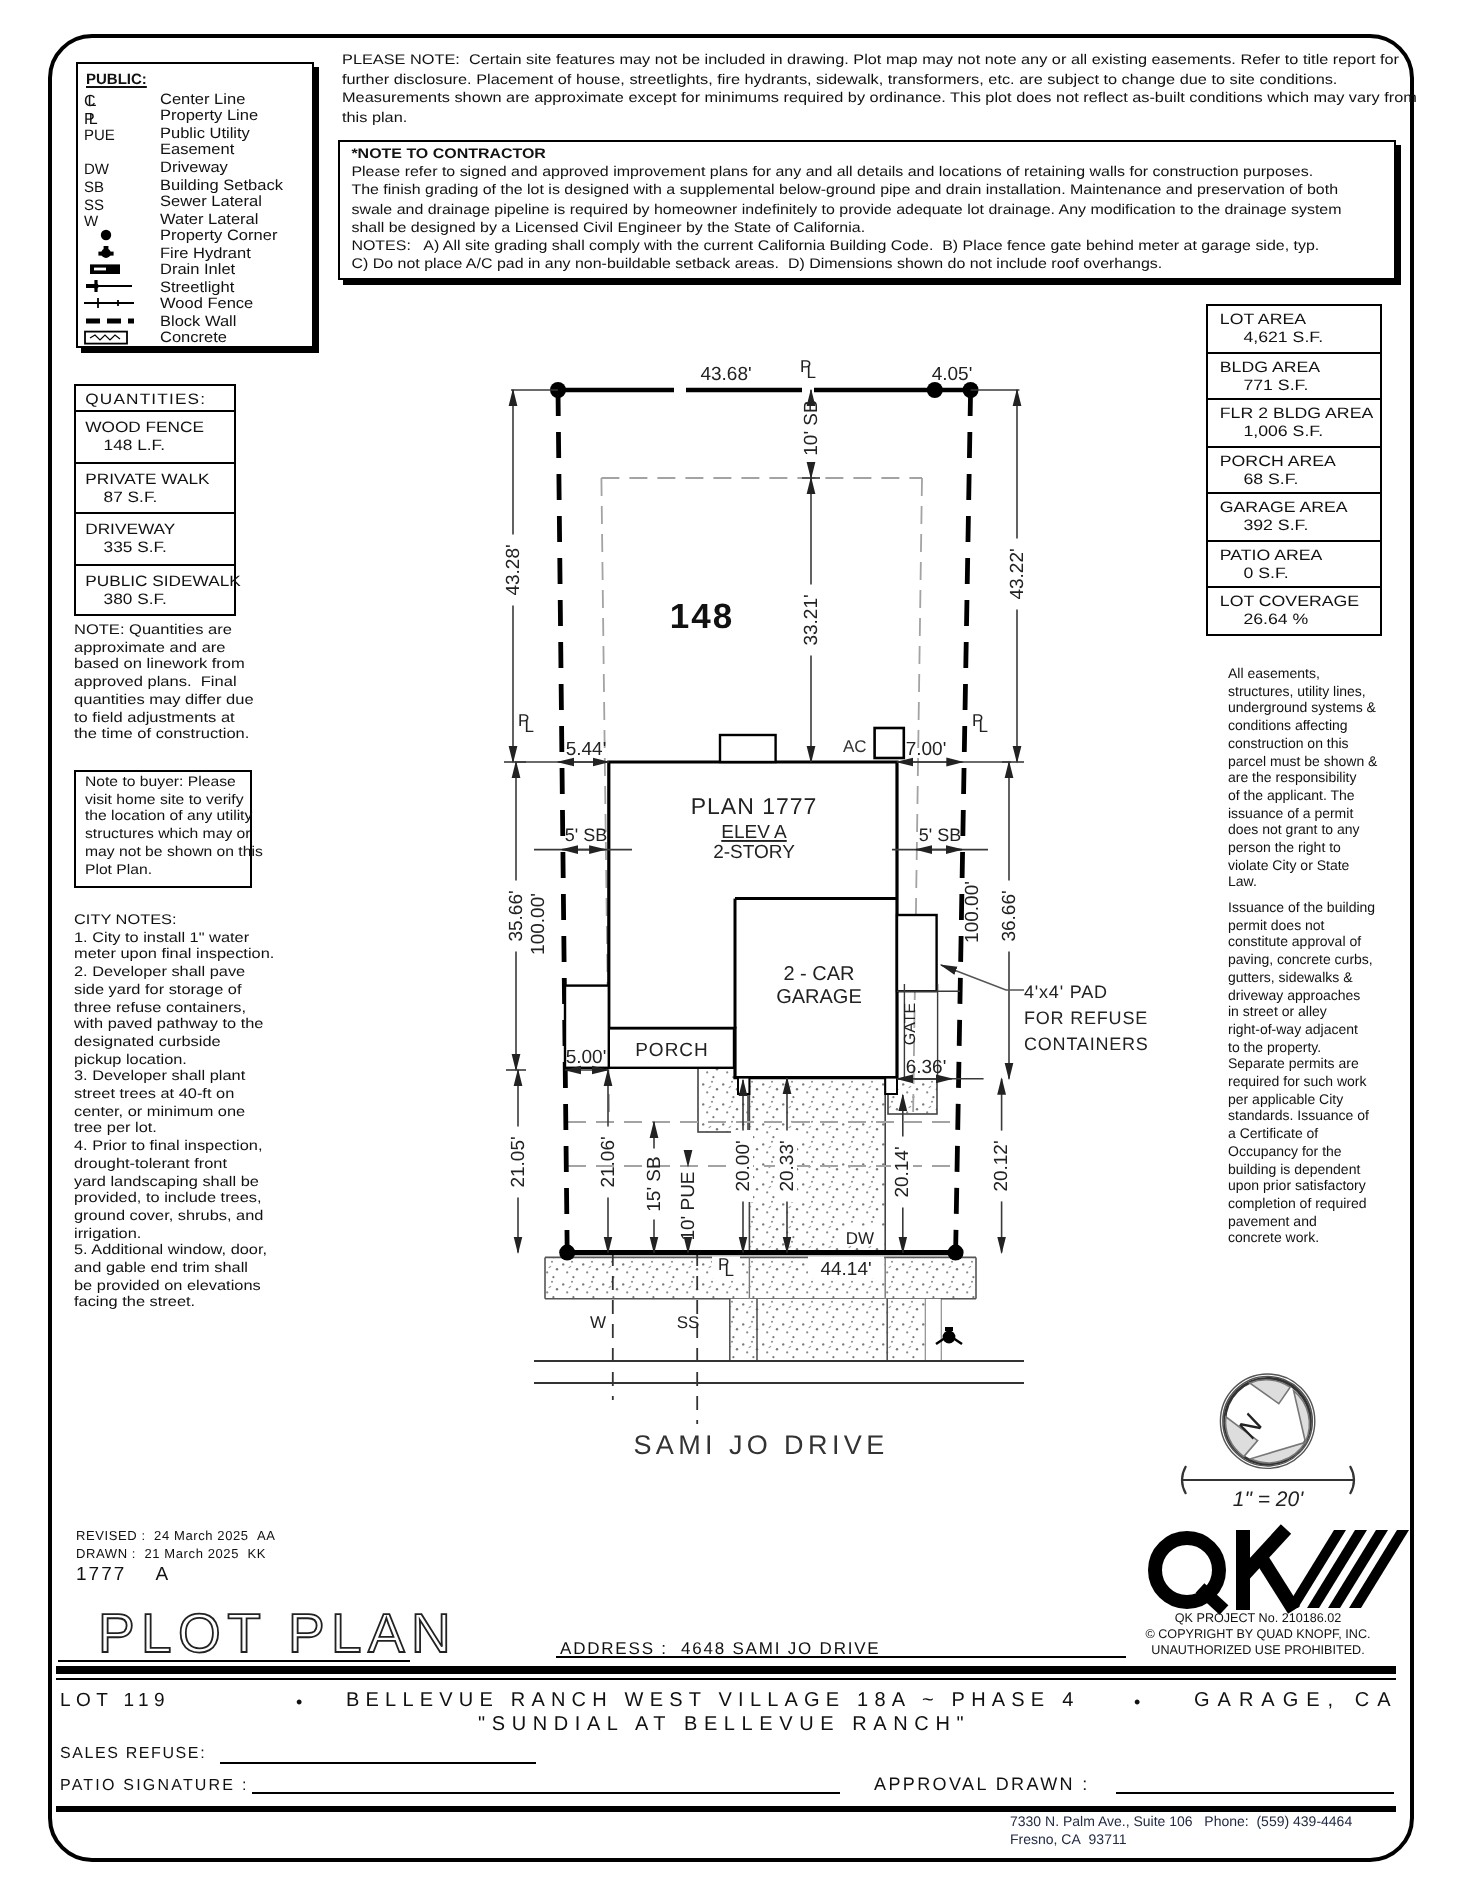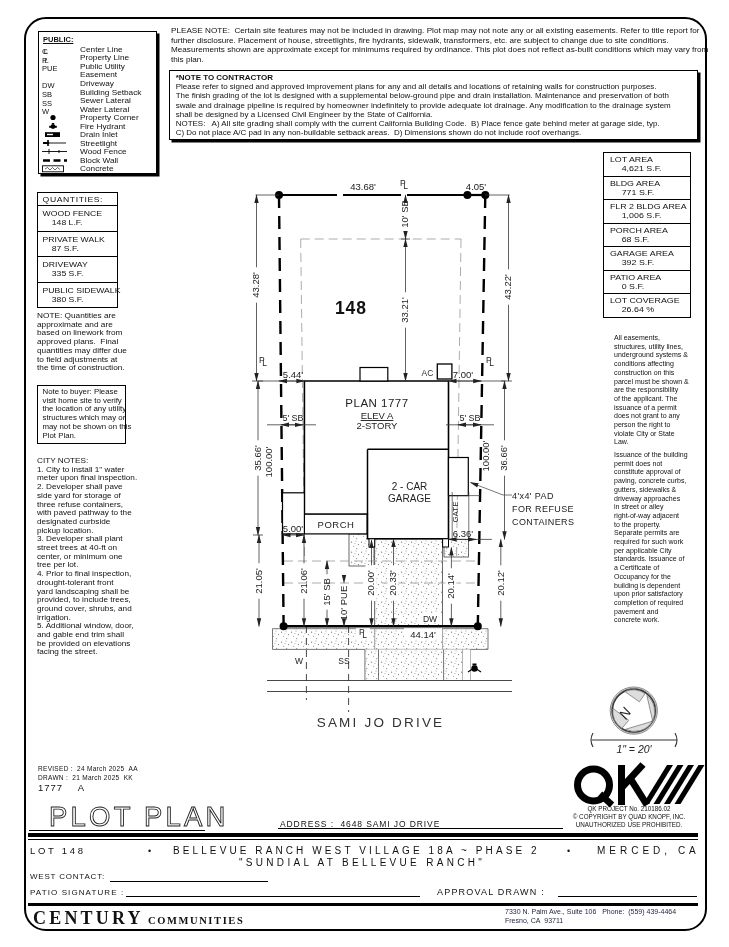--- a/index.html
+++ b/index.html
@@ -430,28 +430,27 @@
 <text x="629" y="827" font-size="6.3" fill="#111" text-anchor="middle">UNAUTHORIZED USE PROHIBITED.</text>
   </svg>
   <div class="abs" style="left:38px;top:764px;font-size:6.5px;line-height:9px;letter-spacing:0.3px;">REVISED :&nbsp;&nbsp;24 March 2025&nbsp;&nbsp;AA<br>DRAWN :&nbsp;&nbsp;21 March 2025&nbsp;&nbsp;KK</div>
   <div class="abs" style="left:38px;top:782px;font-size:9.5px;letter-spacing:1px;">1777&nbsp;&nbsp;&nbsp;&nbsp;A</div>
   <div class="abs" style="left:29px;top:801px;font-size:27.5px;letter-spacing:3.2px;color:transparent;margin-left:20px;-webkit-text-stroke:0.9px #222;">PLOT PLAN</div>
   <div class="abs" style="left:29px;top:830px;width:176px;border-top:1px solid #000;"></div>
   <div class="abs" style="left:280px;top:819px;font-size:8.5px;letter-spacing:0.9px;">ADDRESS :&nbsp;&nbsp;4648 SAMI JO DRIVE</div>
   <div class="abs" style="left:278px;top:828px;width:285px;border-top:1px solid #000;"></div>
   <div class="abs" style="left:28px;top:833px;width:670px;height:3.5px;background:#000;"></div>
   <div class="abs" style="left:28px;top:839px;width:670px;border-top:1.2px solid #000;"></div>
-  <div class="abs" style="left:30px;top:845px;font-size:9.5px;letter-spacing:2.7px;">LOT 148</div>
+  <div class="abs" style="left:30px;top:845px;font-size:9.5px;letter-spacing:2.7px;">LOT 119</div>
   <div class="abs" style="left:148px;top:846px;font-size:9px;">•</div>
-  <div class="abs" style="left:173px;top:845px;font-size:10px;letter-spacing:3.1px;">BELLEVUE RANCH WEST VILLAGE 18A ~ PHASE 2</div>
+  <div class="abs" style="left:173px;top:845px;font-size:10px;letter-spacing:3.1px;">BELLEVUE RANCH WEST VILLAGE 18A ~ PHASE 4</div>
   <div class="abs" style="left:567px;top:846px;font-size:9px;">•</div>
-  <div class="abs" style="left:597px;top:845px;font-size:10px;letter-spacing:4px;">MERCED, CA</div>
+  <div class="abs" style="left:597px;top:845px;font-size:10px;letter-spacing:4px;">GARAGE, CA</div>
   <div class="abs" style="left:239px;top:857px;font-size:10px;letter-spacing:3.3px;">"SUNDIAL AT BELLEVUE RANCH"</div>
-  <div class="abs" style="left:30px;top:872px;font-size:8px;letter-spacing:0.8px;">WEST CONTACT:</div>
+  <div class="abs" style="left:30px;top:872px;font-size:8px;letter-spacing:0.8px;">SALES REFUSE:</div>
   <div class="abs" style="left:110px;top:881px;width:158px;border-top:1px solid #000;"></div>
   <div class="abs" style="left:30px;top:888px;font-size:8px;letter-spacing:1.1px;">PATIO SIGNATURE :</div>
   <div class="abs" style="left:126px;top:896px;width:294px;border-top:1px solid #000;"></div>
   <div class="abs" style="left:437px;top:887px;font-size:9px;letter-spacing:1.2px;">APPROVAL DRAWN :</div>
   <div class="abs" style="left:558px;top:896px;width:139px;border-top:1px solid #000;"></div>
   <div class="abs" style="left:28px;top:903px;width:670px;height:2.8px;background:#000;"></div>
-  <div class="abs" style="left:33px;top:908px;font-family:'Liberation Serif',serif;font-size:18px;letter-spacing:3.2px;font-weight:bold;">CENTURY<span style="font-size:10.5px;letter-spacing:1.6px;">&nbsp;COMMUNITIES</span></div>
   <div class="abs" style="left:505px;top:908px;font-size:7px;line-height:8.5px;color:#222a44;">7330 N. Palm Ave., Suite 106&nbsp;&nbsp;&nbsp;Phone:&nbsp;&nbsp;(559) 439-4464<br>Fresno, CA&nbsp;&nbsp;93711</div>
 </div>
 
 </body></html>

